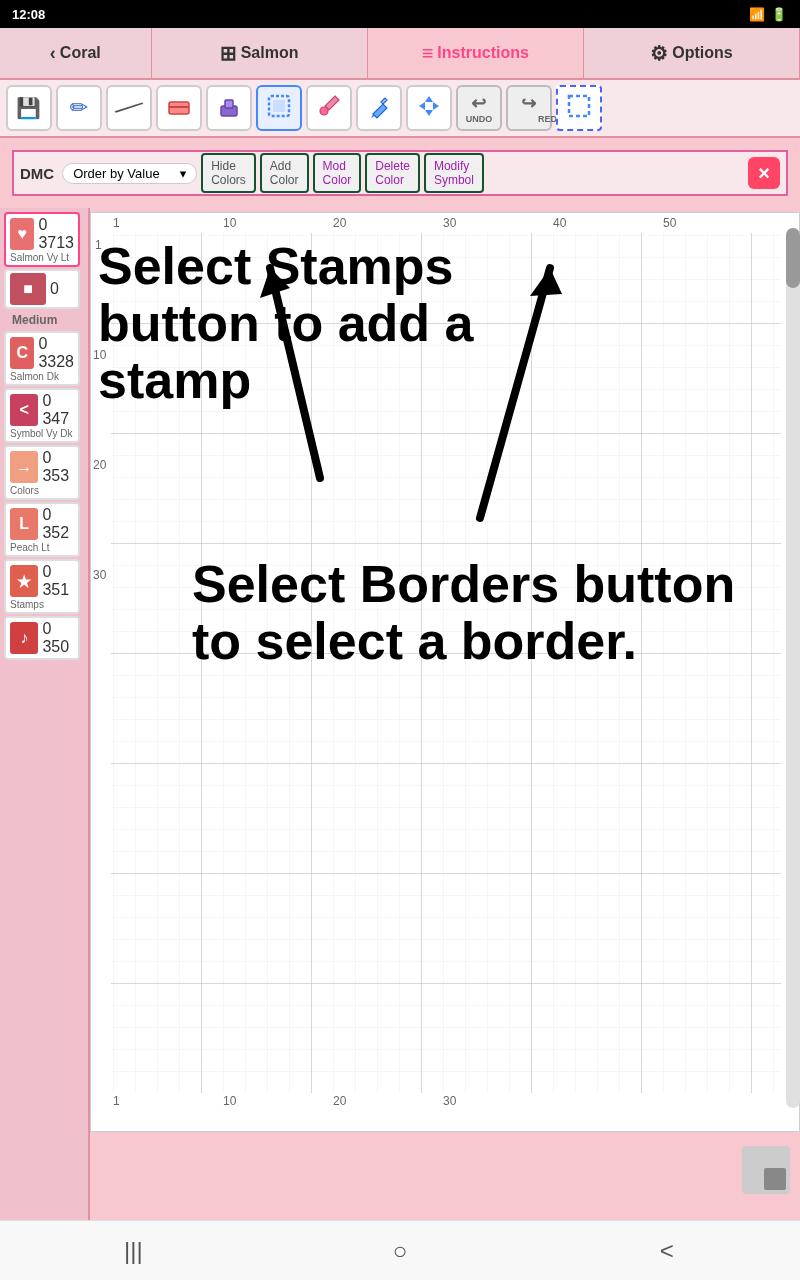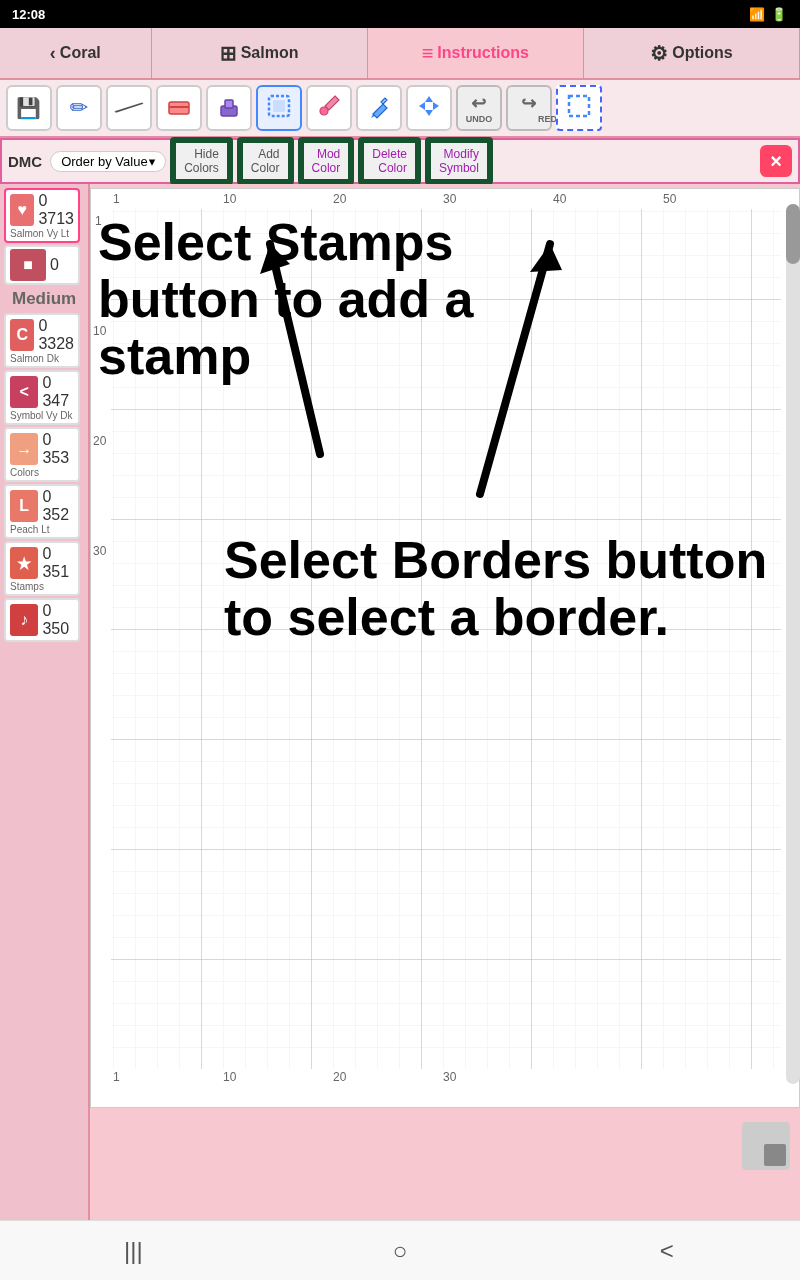--- a/index.html
+++ b/index.html
@@ -120,53 +120,52 @@
       align-items: center;
       justify-content: center;
       cursor: pointer;
       flex-shrink: 0;
     }
 
     
     .color-bar {
       background: #f8e8ec;
       border: 2px solid #e060a0;
-      margin: 0;
+      margin: 12px;
       height: 46px;
       display: flex;
       align-items: center;
       padding: 0 6px;
       gap: 4px;
     }
     .dmc-label {
       font-size: 15px;
       font-weight: bold;
       color: #333;
       margin-right: 4px;
     }
     .order-select {
       background: #fff;
       border: 1px solid #ccc;
       border-radius: 16px;
       padding: 2px 10px;
       font-size: 13px;
       display: flex;
       align-items: center;
-      gap: 1px;
+      gap: 20px;
       cursor: pointer;
     }
     .color-bar-btn {
       font-size: 12px;
       padding: 4px 8px;
-      border: 6px solid #14532d;
+      border: 2px solid #14532d;
       border-radius: 4px;
       background: #f0f0f0;
       cursor: pointer;
       color: #555;
-      text-align: right;
     }
     .color-bar-btn.disabled {
       color: #a21caf;
     }
     .close-x {
       margin-left: auto;
       width: 32px;
       height: 32px;
       background: #ff4466;
       border-radius: 6px;
@@ -192,21 +191,21 @@
       width: 90px;
       background: #f0c0cc;
       border-right: 2px solid #e090a0;
       padding: 4px;
       display: flex;
       flex-direction: column;
       gap: 2px;
       overflow-y: auto;
     }
     .palette-section-label {
-      font-size: 17px;
+      font-size: 12px;
       color: #666;
       text-align: left;
       padding: 2px 8px;
       font-weight: bold;
     }
     .color-swatch {
       width: 76px;
       background: #fff;
       border: 2px solid #ddd;
       border-radius: 4px;
@@ -540,21 +539,21 @@
     <svg style="position:absolute; top:50px; left:160px; pointer-events:none; z-index:11;" width="200" height="230">
       <line x1="70" y1="220" x2="20" y2="10" stroke="#000" stroke-width="8" stroke-linecap="round"></line>
       <polygon points="20,10 10,40 40,30" fill="#000"></polygon>
     </svg>
 
     <svg style="position:absolute; top:50px; left:330px; pointer-events:none; z-index:11;" width="200" height="280">
       <line x1="60" y1="260" x2="130" y2="10" stroke="#000" stroke-width="8" stroke-linecap="round"></line>
       <polygon points="130,10 110,38 142,36" fill="#000"></polygon>
     </svg>
 
-    <div style="position:absolute; top:348px; left:134px; pointer-events:none; z-index:10; width:550px;">
+    <div style="position:absolute; top:348px; left:102px; pointer-events:none; z-index:10; width:550px;">
       <div style="font-size:52px; font-weight:900; color:#000; line-height:1.1;">Select Borders button to select a border.</div>
     </div>
 
     <div style="position:absolute; bottom:50px; right:10px; width:48px; height:48px; background:#ccc; border-radius:4px; display:flex; align-items:flex-end; justify-content:flex-end; padding:4px;">
       <div style="width:22px; height:22px; background:#888; border-radius:2px;"></div>
     </div>
 
     <div style="position:absolute; top:20px; right:0; width:14px; height:880px; background:#e0e0e0; border-radius:7px;">
       <div style="width:14px; height:60px; background:#999; border-radius:7px; margin-top:0;"></div>
     </div>

